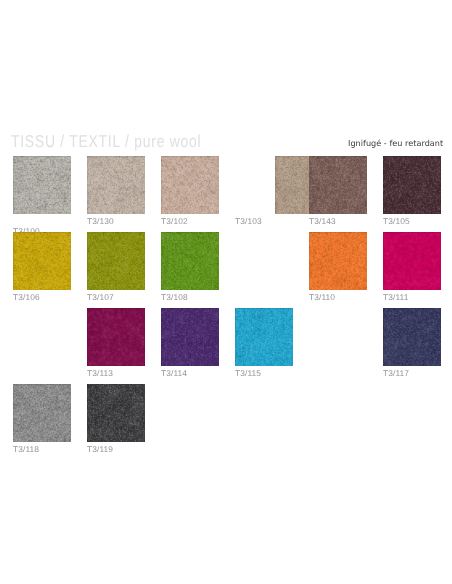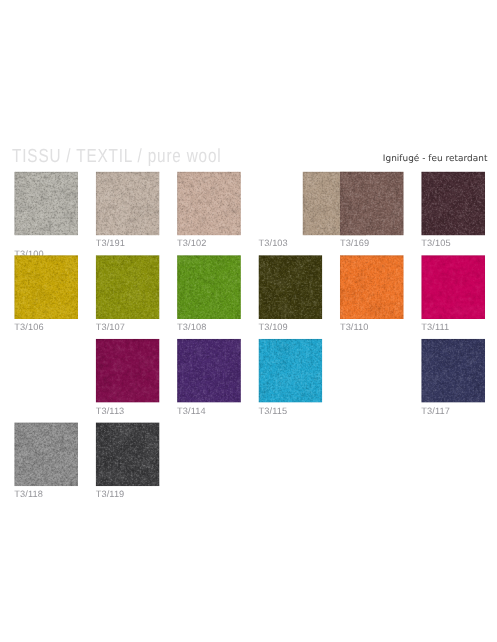--- a/index.html
+++ b/index.html
@@ -606,21 +606,21 @@
           <svg class="tex" width="58" height="58">
             <rect width="58" height="58" filter="url(#ld1)" opacity="0.17600000000000002"></rect>
             <rect width="58" height="58" filter="url(#ll1)" opacity="0.1504"></rect>
             <rect width="58" height="58" filter="url(#md1)" opacity="0.32"></rect>
             <rect width="58" height="58" filter="url(#ml1)" opacity="0.2752"></rect>
             <rect width="58" height="58" filter="url(#fd1)" opacity="0.48"></rect>
             <rect width="58" height="58" filter="url(#fl1)" opacity="0.41759999999999997"></rect>
           </svg>
           <div class="edge"></div>
         </div>
-        <div class="code" style="color: rgb(147, 147, 152);">T3/191</div>
+        <div class="code" style="color: rgb(147, 147, 152);">T3/130</div>
       </div>
       <div class="cell" style="left: 148px; top: 0px;">
         <div class="chip" title="T3/102">
           <div class="base" style="background: rgb(202, 174, 158);"></div>
           <svg class="tex" width="58" height="58">
             <rect width="58" height="58" filter="url(#ld2)" opacity="0.165"></rect>
             <rect width="58" height="58" filter="url(#ll2)" opacity="0.141"></rect>
             <rect width="58" height="58" filter="url(#md2)" opacity="0.3"></rect>
             <rect width="58" height="58" filter="url(#ml2)" opacity="0.258"></rect>
             <rect width="58" height="58" filter="url(#fd2)" opacity="0.46"></rect>
@@ -651,21 +651,21 @@
           <svg class="tex" width="58" height="58">
             <rect width="58" height="58" filter="url(#ld4)" opacity="0.17600000000000002"></rect>
             <rect width="58" height="58" filter="url(#ll4)" opacity="0.1504"></rect>
             <rect width="58" height="58" filter="url(#md4)" opacity="0.32"></rect>
             <rect width="58" height="58" filter="url(#ml4)" opacity="0.2752"></rect>
             <rect width="58" height="58" filter="url(#fd4)" opacity="0.5"></rect>
             <rect width="58" height="58" filter="url(#fl4)" opacity="0.435"></rect>
           </svg>
           <div class="edge"></div>
         </div>
-        <div class="code" style="color: rgb(147, 147, 152);">T3/169</div>
+        <div class="code" style="color: rgb(147, 147, 152);">T3/143</div>
       </div>
       <div class="cell" style="left: 370px; top: 0px;">
         <div class="chip" title="T3/105">
           <div class="base" style="background: rgb(72, 44, 52);"></div>
           <svg class="tex" width="58" height="58">
             <rect width="58" height="58" filter="url(#ld5)" opacity="0.17600000000000002"></rect>
             <rect width="58" height="58" filter="url(#ll5)" opacity="0.1504"></rect>
             <rect width="58" height="58" filter="url(#md5)" opacity="0.32"></rect>
             <rect width="58" height="58" filter="url(#ml5)" opacity="0.2752"></rect>
             <rect width="58" height="58" filter="url(#fd5)" opacity="0.5"></rect>
@@ -713,35 +713,20 @@
             <rect width="58" height="58" filter="url(#ll8)" opacity="0.1175"></rect>
             <rect width="58" height="58" filter="url(#md8)" opacity="0.25"></rect>
             <rect width="58" height="58" filter="url(#ml8)" opacity="0.215"></rect>
             <rect width="58" height="58" filter="url(#fd8)" opacity="0.4"></rect>
             <rect width="58" height="58" filter="url(#fl8)" opacity="0.34800000000000003"></rect>
           </svg>
           <div class="edge"></div>
         </div>
         <div class="code" style="color: rgb(147, 147, 152);">T3/108</div>
       </div>
-      <div class="cell" style="left: 222px; top: 76.07px;">
-        <div class="chip" title="T3/109">
-          <div class="base" style="background: rgb(63, 60, 16);"></div>
-          <svg class="tex" width="58" height="58">
-            <rect width="58" height="58" filter="url(#ld9)" opacity="0.17600000000000002"></rect>
-            <rect width="58" height="58" filter="url(#ll9)" opacity="0.1504"></rect>
-            <rect width="58" height="58" filter="url(#md9)" opacity="0.32"></rect>
-            <rect width="58" height="58" filter="url(#ml9)" opacity="0.2752"></rect>
-            <rect width="58" height="58" filter="url(#fd9)" opacity="0.5"></rect>
-            <rect width="58" height="58" filter="url(#fl9)" opacity="0.435"></rect>
-          </svg>
-          <div class="edge"></div>
-        </div>
-        <div class="code" style="color: rgb(147, 147, 152);">T3/109</div>
-      </div>
       <div class="cell" style="left: 296px; top: 76.07px;">
         <div class="chip" title="T3/110">
           <div class="base" style="background: rgb(240, 117, 41);"></div>
           <svg class="tex" width="58" height="58">
             <rect width="58" height="58" filter="url(#ld10)" opacity="0.132"></rect>
             <rect width="58" height="58" filter="url(#ll10)" opacity="0.11279999999999998"></rect>
             <rect width="58" height="58" filter="url(#md10)" opacity="0.24"></rect>
             <rect width="58" height="58" filter="url(#ml10)" opacity="0.2064"></rect>
             <rect width="58" height="58" filter="url(#fd10)" opacity="0.38"></rect>
             <rect width="58" height="58" filter="url(#fl10)" opacity="0.3306"></rect>

